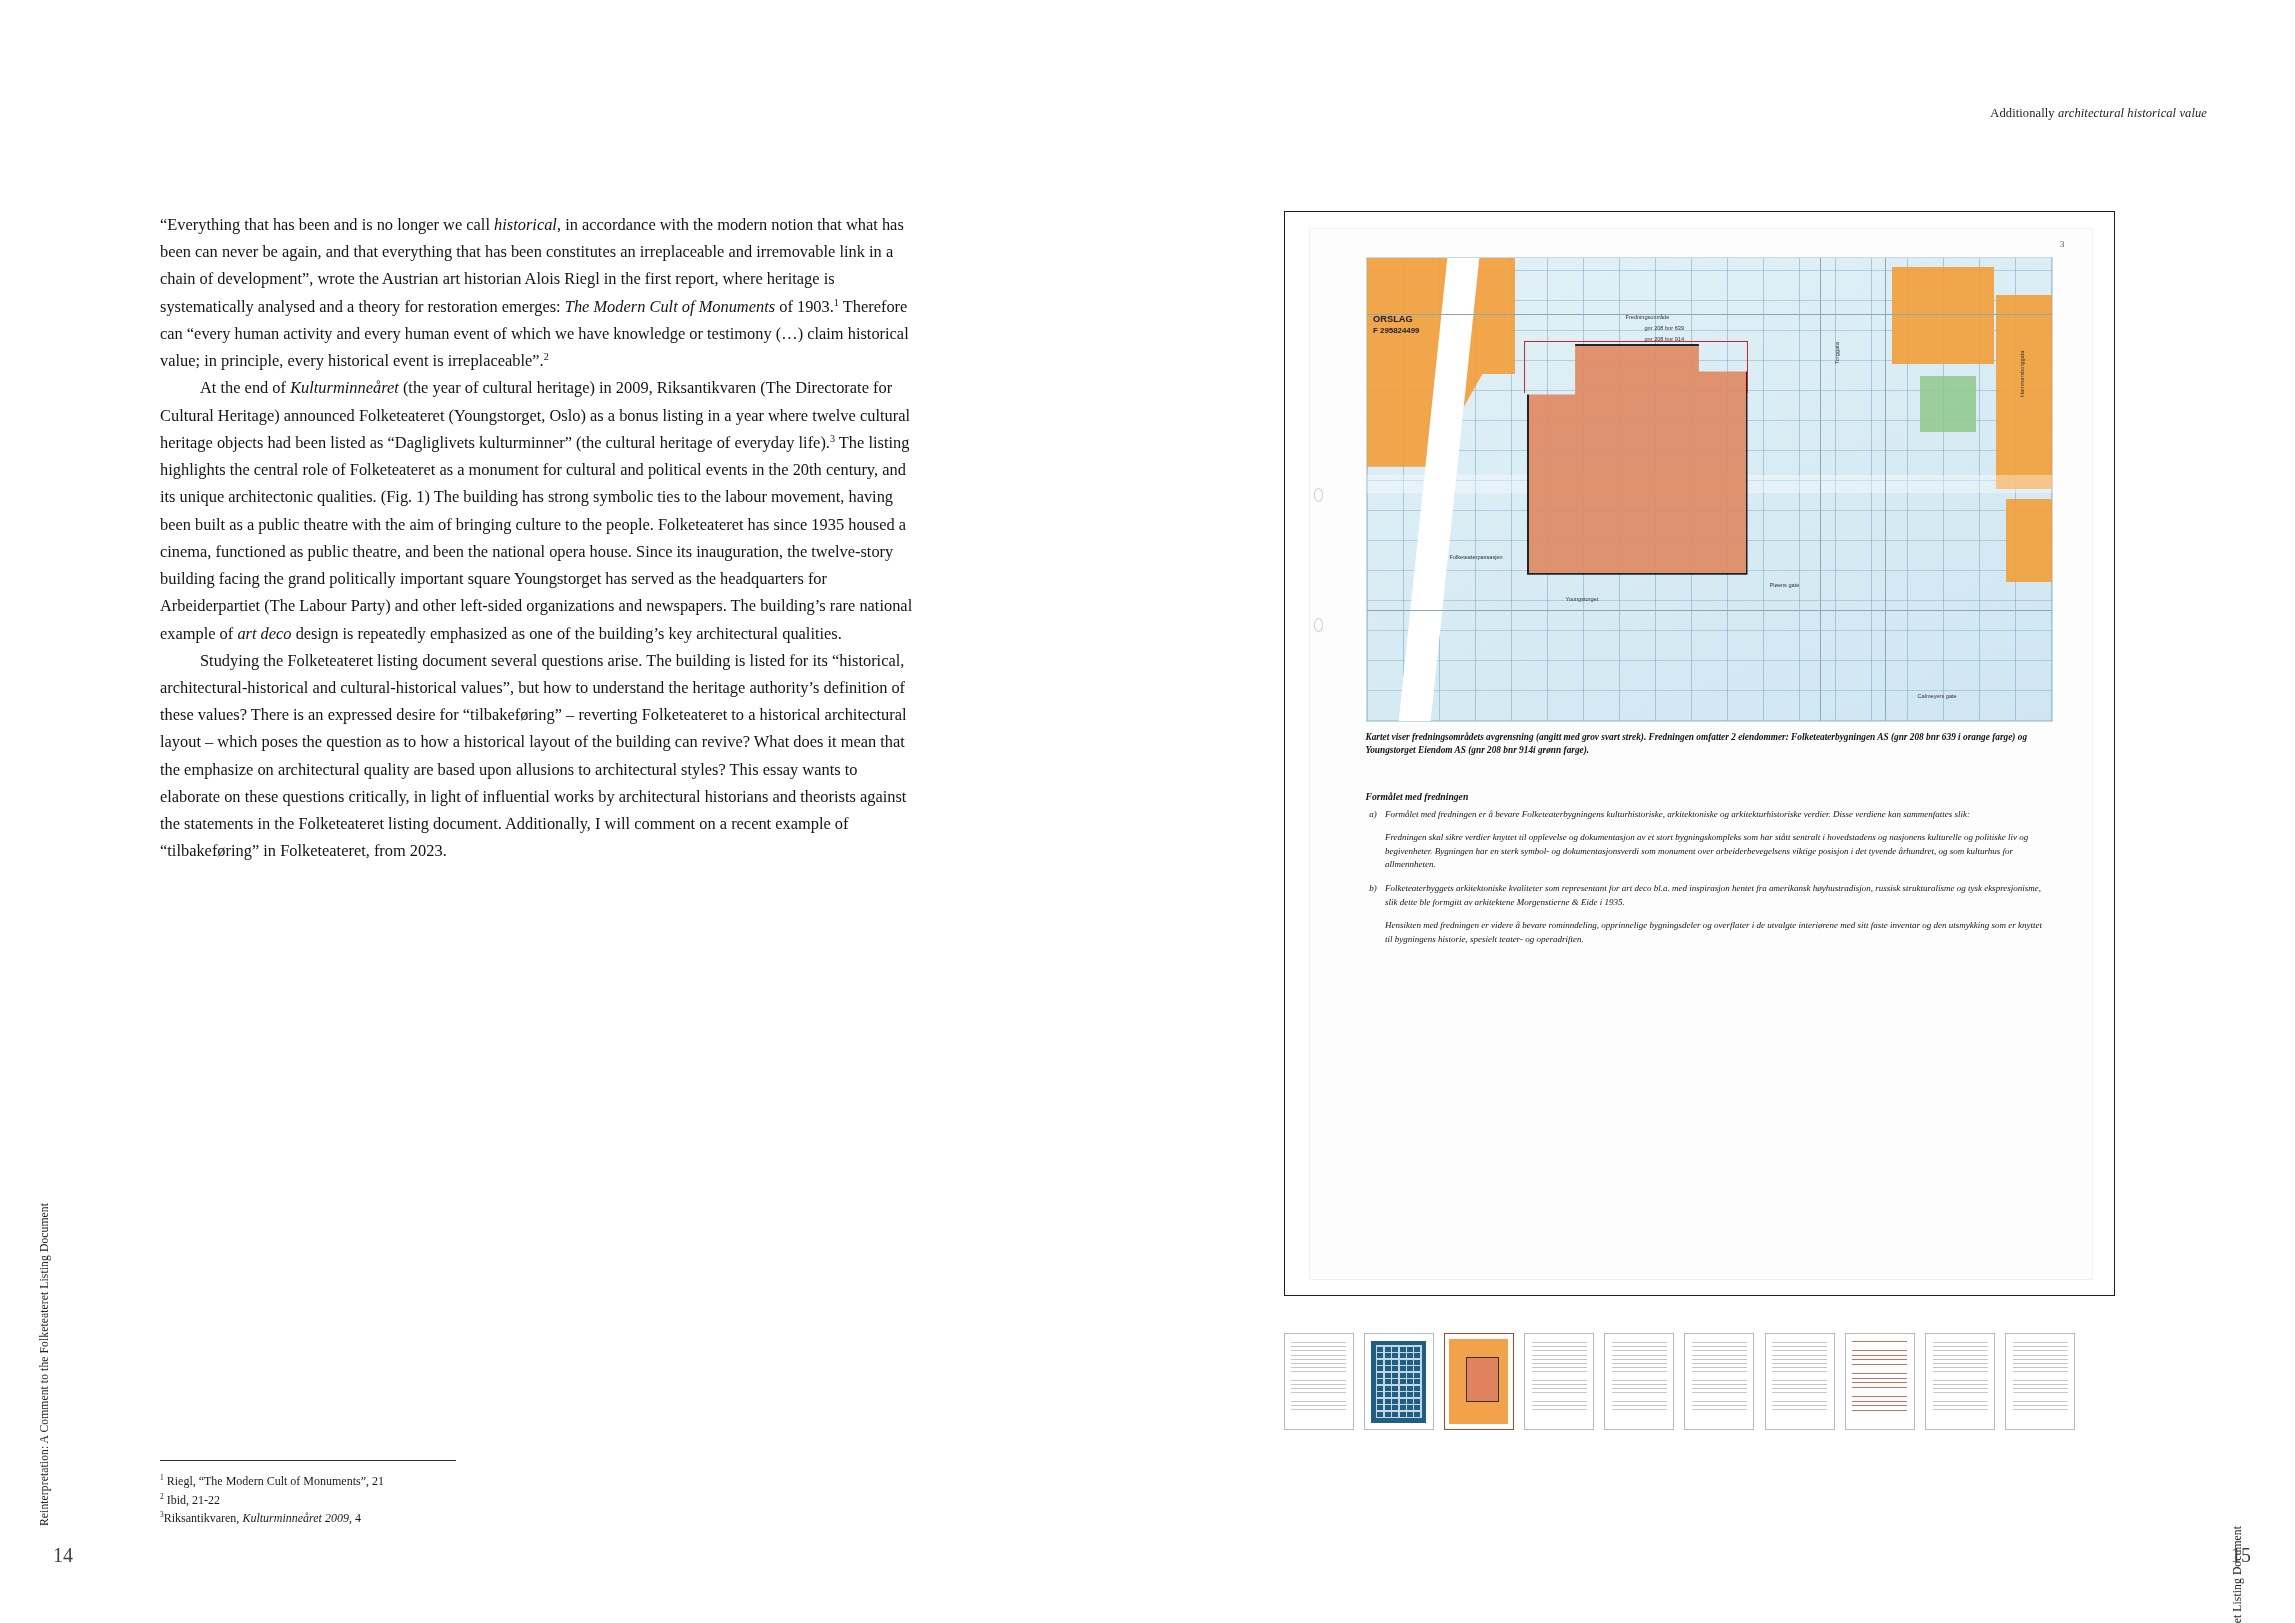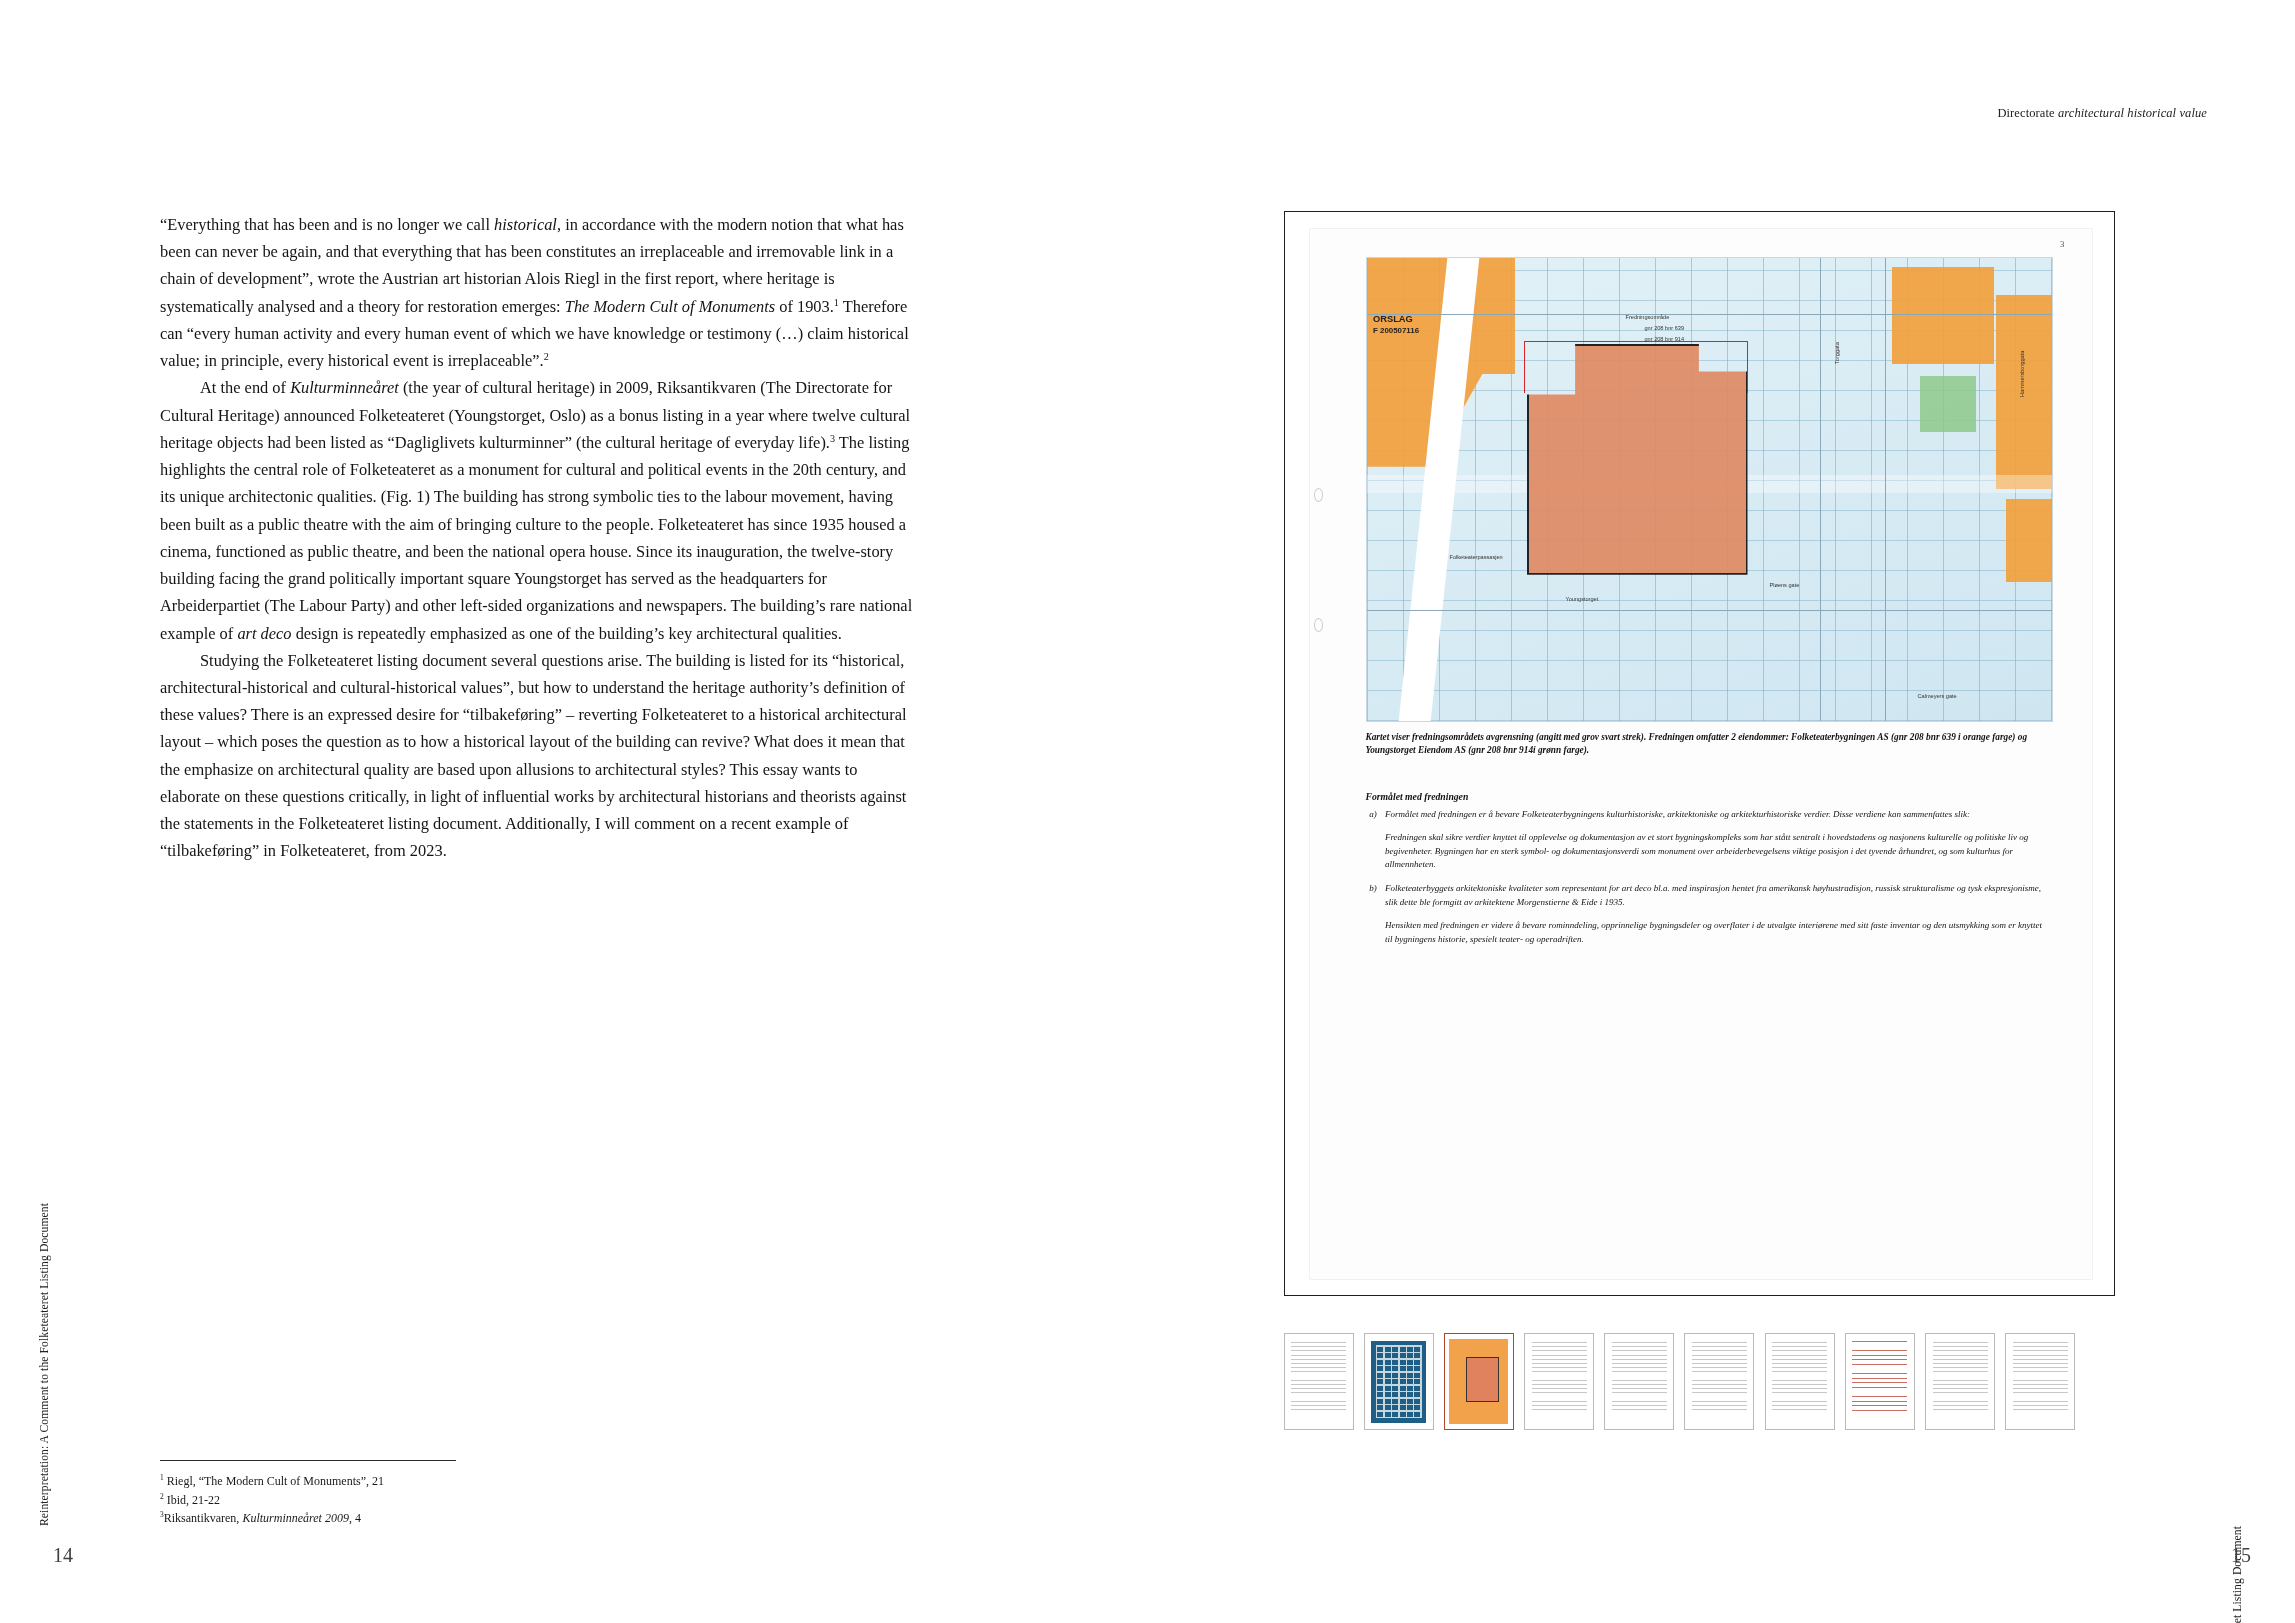--- a/index.html
+++ b/index.html
@@ -391,21 +391,21 @@
         <sup>3</sup><span>Riksantikvaren, </span><i>Kulturminneåret 2009</i><span>, 4</span>
       </div>
     </div>
 
     <div class="folio folio-left">14</div>
   </div>
 
   <div class="page page-right">
 
     <div class="running-head">
-      <span>Directorate </span><i>architectural historical value</i>
+      <span>Additionally </span><i>architectural historical value</i>
     </div>
 
     <div class="side-title side-title-right">Reinterpretation: A Comment to the Folketeateret Listing Document</div>
 
     <div class="figure-frame">
       <div class="doc-page">
 
         <div class="doc-pagenum">3</div>
         <div class="punch" style="top:259px;"></div>
         <div class="punch" style="top:389px;"></div>
@@ -426,21 +426,21 @@
 
           <div class="parcel" style="left:160px;top:86px;width:217px;height:227px;clip-path:polygon(0 22%, 22% 22%, 22% 0, 78% 0, 78% 12%, 100% 12%, 100% 100%, 0 100%);"></div>
           <div class="redline" style="left:157px;top:83px;width:222px;height:51px;border-bottom:none;"></div>
 
           <div class="thin-line" style="left:0;top:56px;width:685px;"></div>
           <div class="thin-line" style="left:0;top:352px;width:685px;"></div>
           <div class="v-line" style="left:453px;top:0;height:463px;"></div>
           <div class="v-line" style="left:518px;top:0;height:463px;"></div>
 
           <div class="stamp" style="left:6.5px;top:56px;">ORSLAG</div>
-          <div class="stamp" style="left:6.5px;top:68px;font-size:7.9px;">F 200507116</div>
+          <div class="stamp" style="left:6.5px;top:68px;font-size:7.9px;">F 295824499</div>
 
           <div class="label" style="left:403px;top:324px;">Pløens gate</div>
           <div class="label rot" style="left:467px;top:106px;">Torggata</div>
           <div class="label" style="left:199px;top:338px;">Youngstorget</div>
           <div class="label" style="left:83px;top:296px;">Folketeaterpassasjen</div>
           <div class="label rot" style="left:652px;top:139px;">Hammersborggata</div>
           <div class="label" style="left:551px;top:435px;">Calmeyers gate</div>
 
           <div class="label" style="left:259px;top:56px;">Fredningsområde</div>
           <div class="label" style="left:278px;top:67px;">gnr 208 bnr 639</div>

